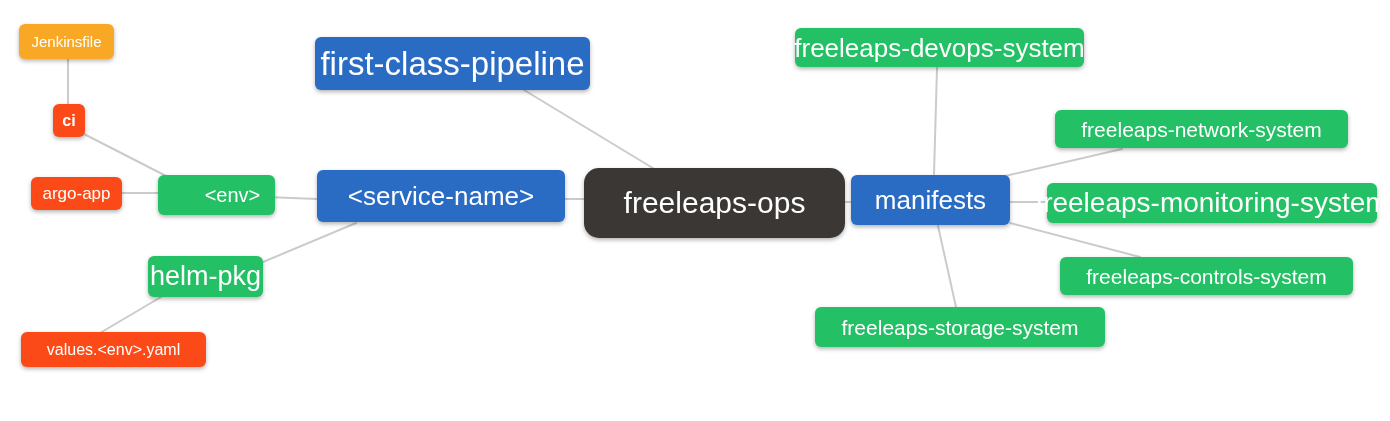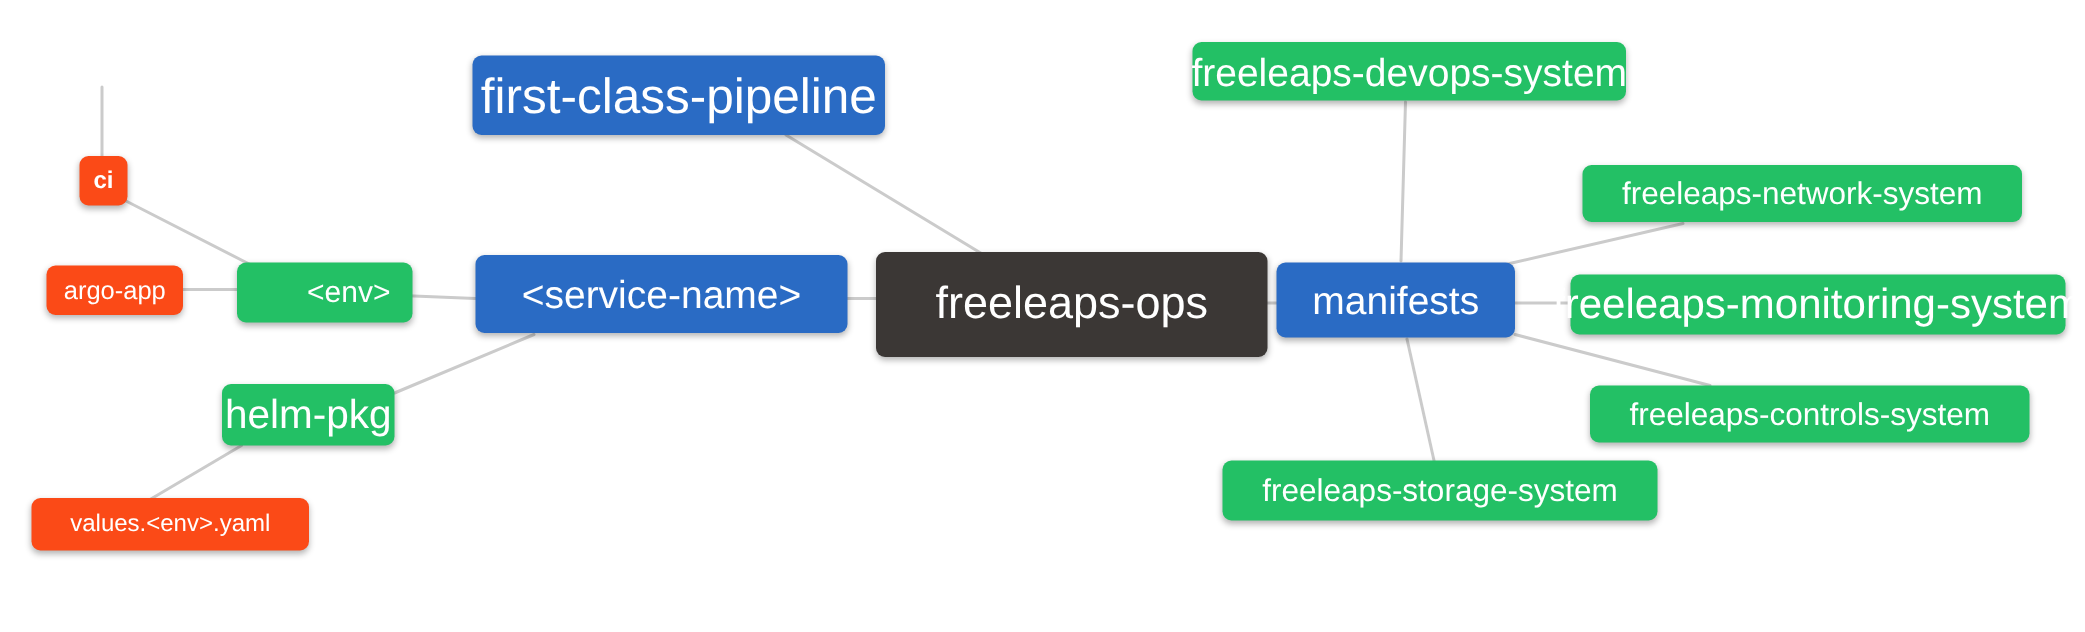--- a/index.html
+++ b/index.html
@@ -25,21 +25,21 @@
   }
   
   .n-jenkinsfile{left:19px;top:24px;width:95px;height:35px;font-size:15px;}
   .n-ci{left:53px;top:104px;width:32px;height:33px;font-size:16px;font-weight:bold;}
   .n-argo{left:31px;top:177px;width:91px;height:33px;font-size:17px;}
   .n-env{left:158px;top:175px;width:85px;height:40px;font-size:20px;}
   .n-helm{left:148px;top:256px;width:115px;height:41px;font-size:27px;}
   .n-values{left:21px;top:332px;width:185px;height:35px;font-size:16px;}
   .n-pipeline{left:315px;top:37px;width:275px;height:53px;font-size:33px;}
   .n-service{left:317px;top:170px;width:248px;height:52px;font-size:26px;}
-  .n-ops{left:584px;top:168px;width:261px;height:70px;font-size:30px;}
+  .n-ops{left:584px;top:168px;width:261px;height:70px;font-size:30px;border-radius:15px;}
   .n-manifests{left:851px;top:175px;width:159px;height:50px;font-size:26px;}
   .n-devops{left:795px;top:28px;width:289px;height:39px;font-size:26px;}
   .n-network{left:1055px;top:110px;width:293px;height:38px;font-size:21px;}
   .n-monitoring{left:1047px;top:183px;width:330px;height:40px;font-size:28px;}
   .n-controls{left:1060px;top:257px;width:293px;height:38px;font-size:21px;}
   .n-storage{left:815px;top:307px;width:290px;height:40px;font-size:21px;}
 </style>
 </head>
 <body>
 
@@ -55,20 +55,21 @@
     <line x1="524" y1="90" x2="656" y2="170"></line>
     <line x1="565" y1="199" x2="585" y2="199"></line>
     <line x1="845" y1="202" x2="851" y2="202"></line>
     <line x1="934" y1="174" x2="937" y2="68"></line>
     <line x1="1005" y1="176" x2="1122" y2="149"></line>
     <line x1="1010" y1="202" x2="1048" y2="202"></line>
     <line x1="1010" y1="223" x2="1140" y2="257"></line>
     <line x1="938" y1="226" x2="956" y2="307"></line>
   </svg>
 
+  <div class="node n-jenkinsfile" style="background: rgb(249, 168, 37);">Jenkinsfile</div>
   <div class="node n-ci" style="background: rgb(251, 74, 23);">ci</div>
   <div class="node n-argo" style="background: rgb(251, 74, 23);">argo-app</div>
   <div class="node n-env" style="background: rgb(35, 192, 101); padding-left: 32px;">&lt;env&gt;</div>
   <div class="node n-helm" style="background: rgb(35, 192, 101);">helm-pkg</div>
   <div class="node n-values" style="background: rgb(251, 74, 23);">values.&lt;env&gt;.yaml</div>
   <div class="node n-pipeline" style="background: rgb(42, 107, 196);">first-class-pipeline</div>
   <div class="node n-service" style="background: rgb(42, 107, 196);">&lt;service-name&gt;</div>
   <div class="node n-ops" style="background: rgb(59, 55, 53);">freeleaps-ops</div>
   <div class="node n-manifests" style="background: rgb(42, 107, 196);">manifests</div>
   <div class="node n-devops" style="background: rgb(35, 192, 101);">freeleaps-devops-system</div>

